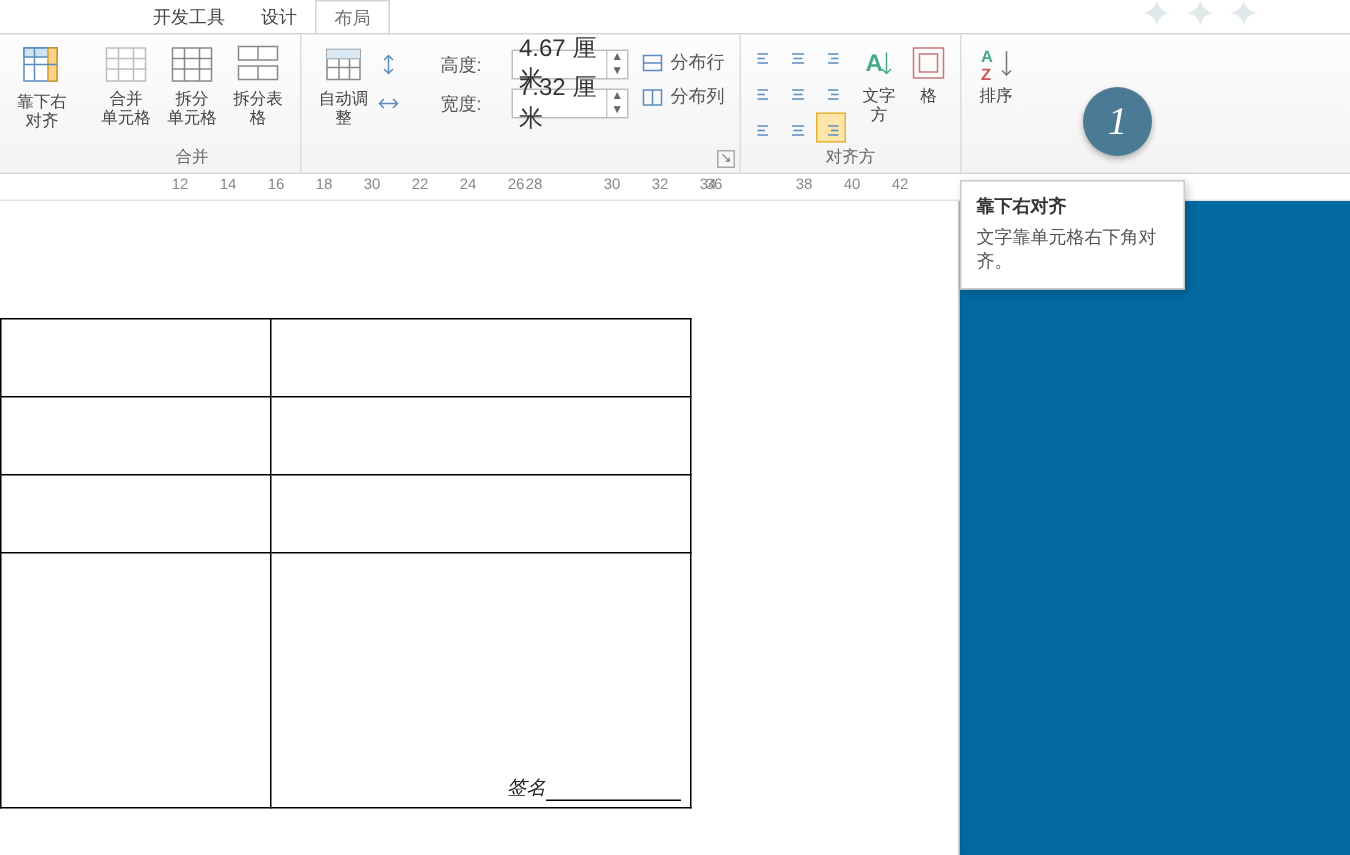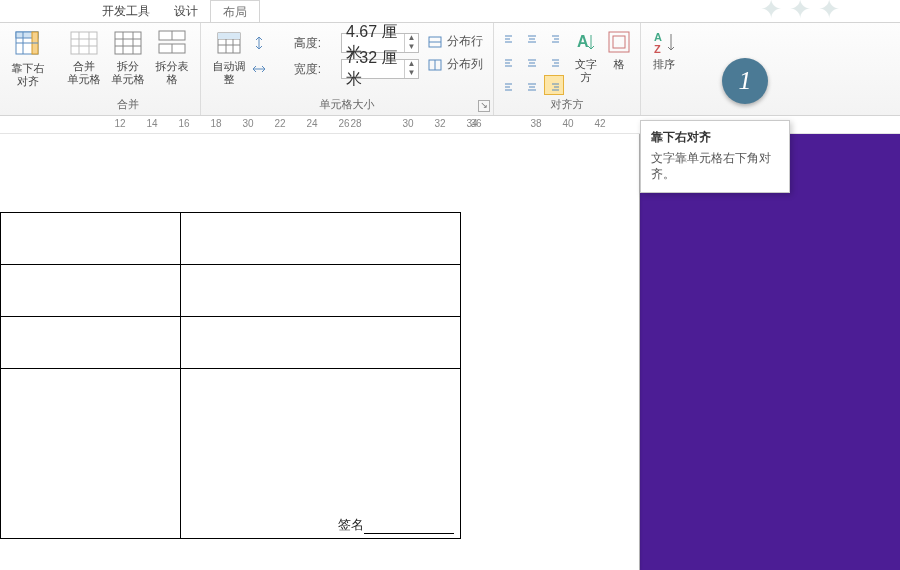--- a/index.html
+++ b/index.html
@@ -175,21 +175,22 @@
     text-align: center;
     transform: translateX(-50%);
   }
   
   .docarea {
     position: absolute;
     left: 0;
     top: 134px;
     right: 0;
     bottom: 0;
-    background: #4c1d95;
+    background: #0369a1;
+    font-style: italic;
   }
   .page {
     position: absolute;
     left: 0;
     top: 0;
     width: 640px;
     bottom: 0;
     background: #fff;
   }
   .page-edge {
@@ -394,21 +395,20 @@
         </div>
         <div class="smallbtn">
           <svg width="16" height="16">
               <rect x="2" y="3" width="12" height="10" fill="none" stroke="#5b8bbf"></rect>
               <line x1="8" y1="3" x2="8" y2="13" stroke="#5b8bbf"></line>
             </svg>
           <span>分布列</span>
         </div>
       </div>
     </div>
-    <div class="group-label">单元格大小</div>
     <div class="launcher">↘</div>
   </div>
 
   <div class="group" style="position:relative;">
     <div class="group-body">
       <div class="align-grid">
         <div class="align-cell">
             <svg width="16" height="16">
               <g stroke="#5b8bbf">
                 <line x1="3" y1="3" x2="10" y2="3"></line>

